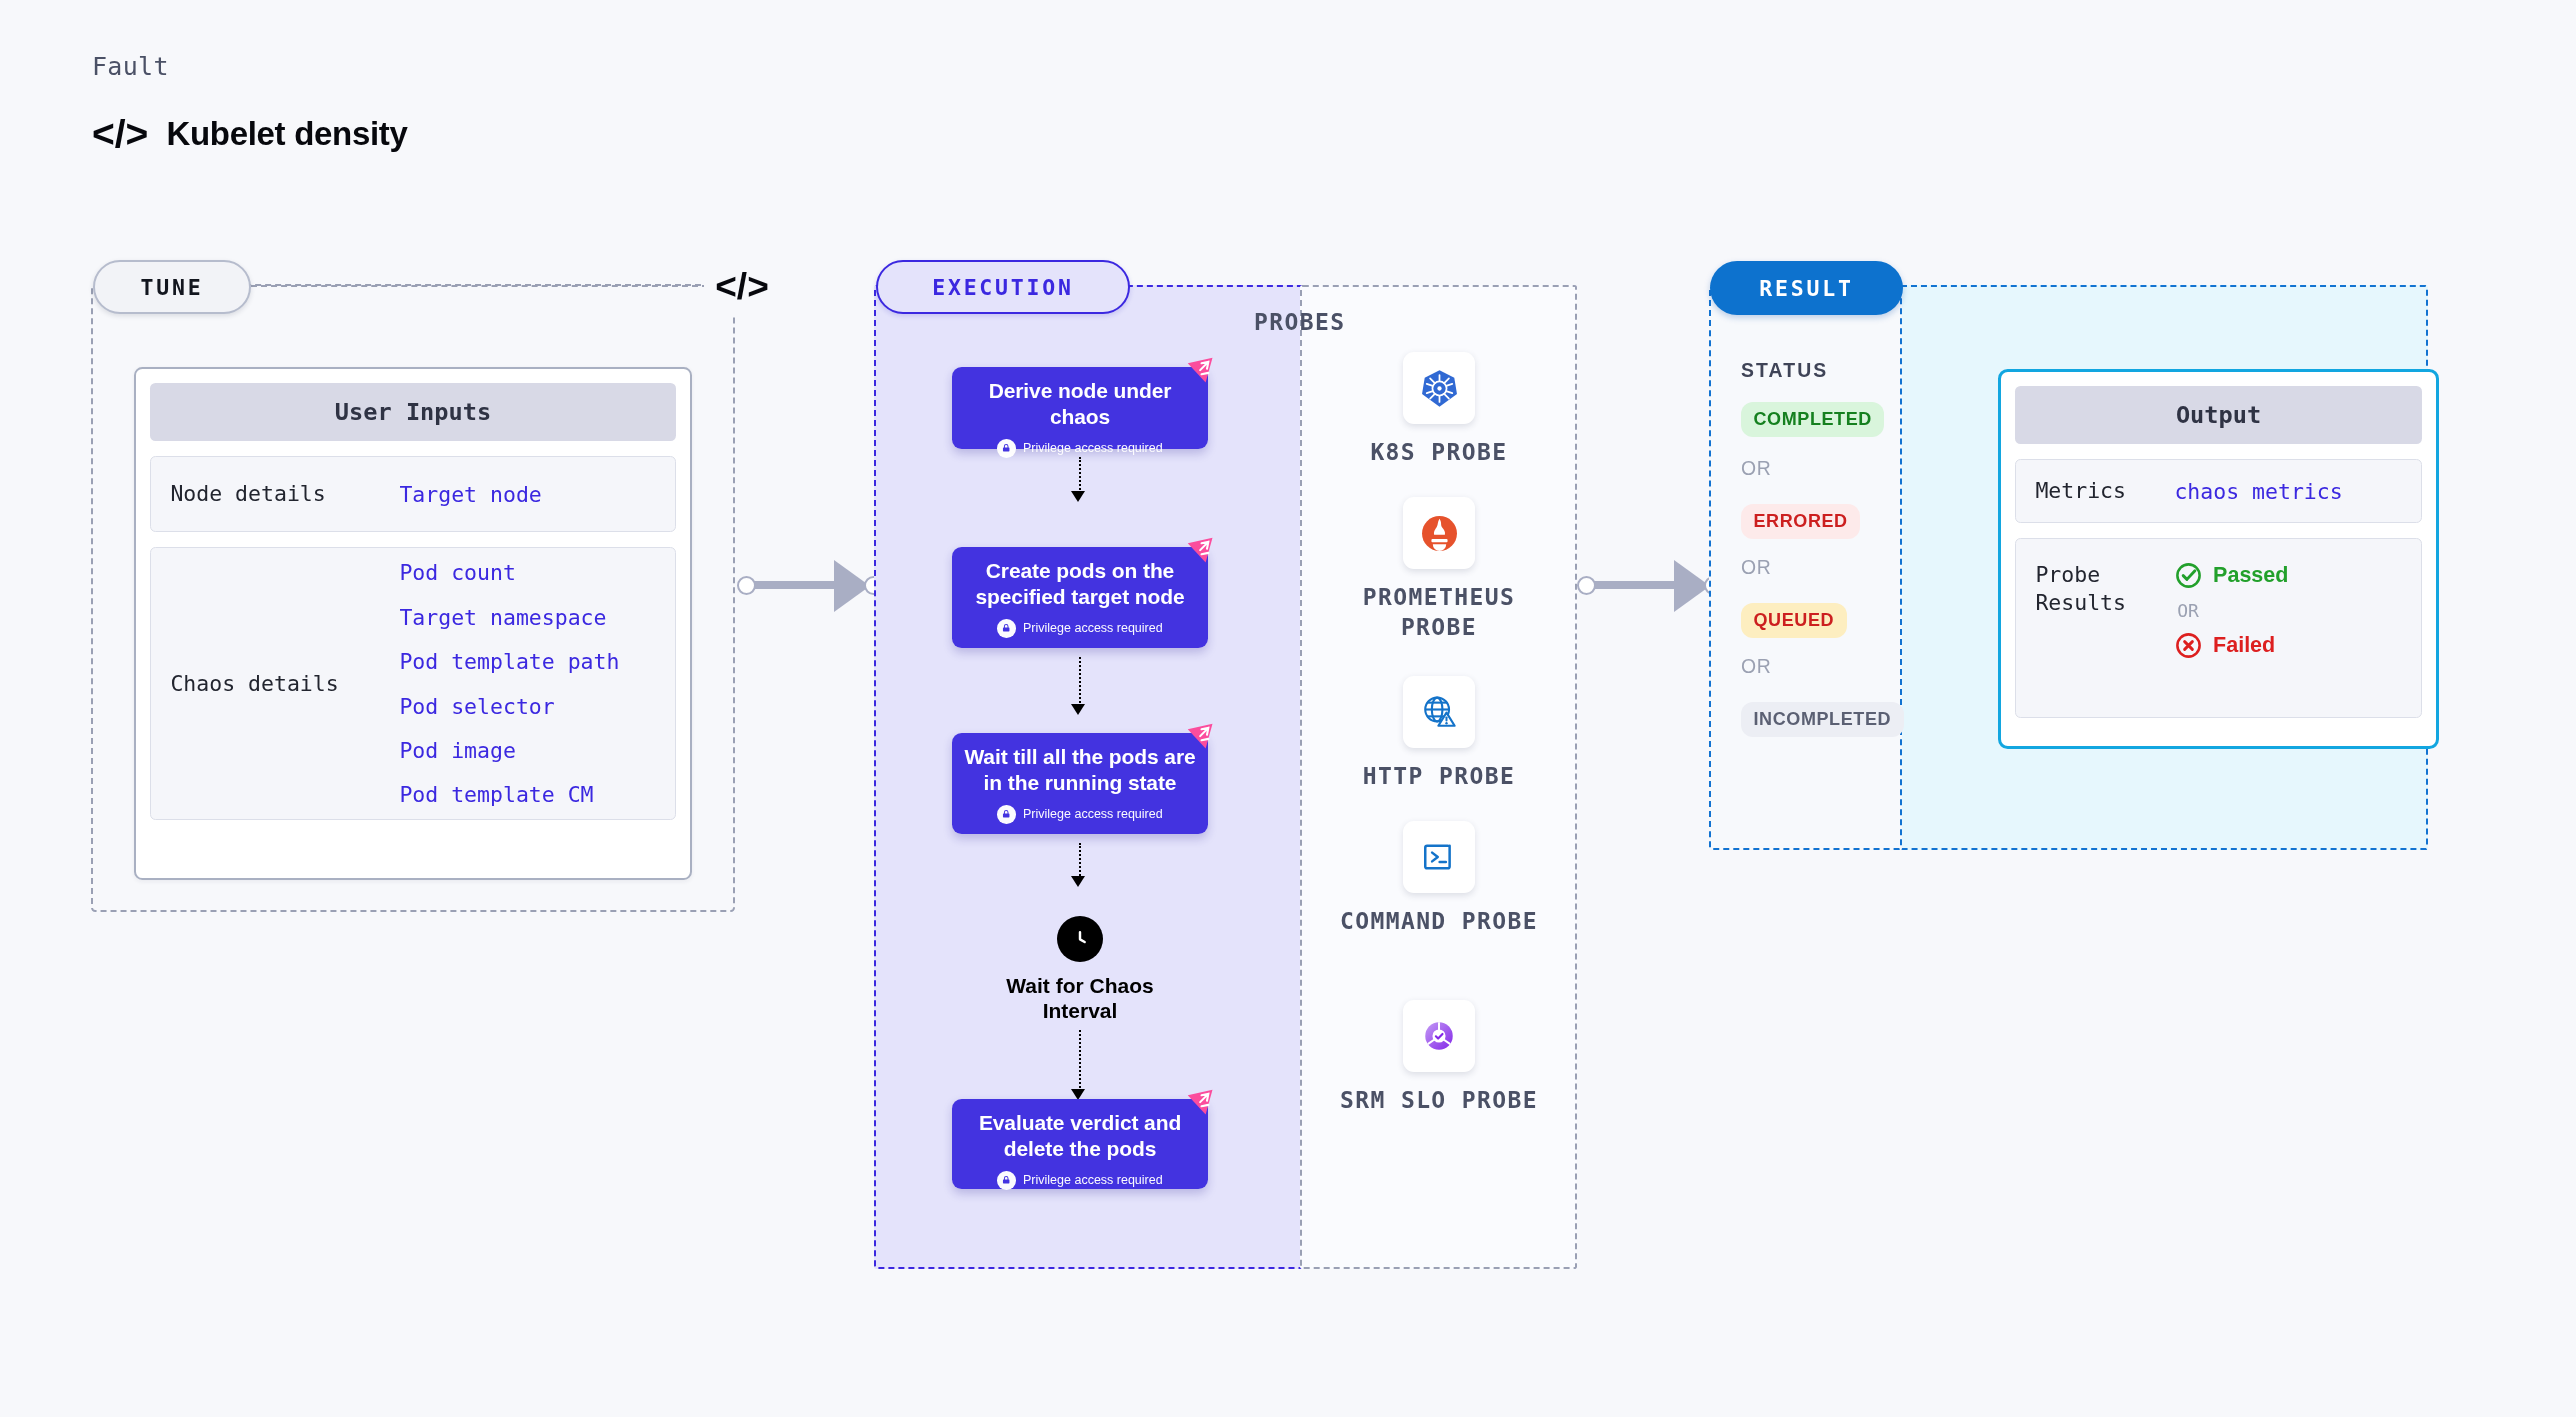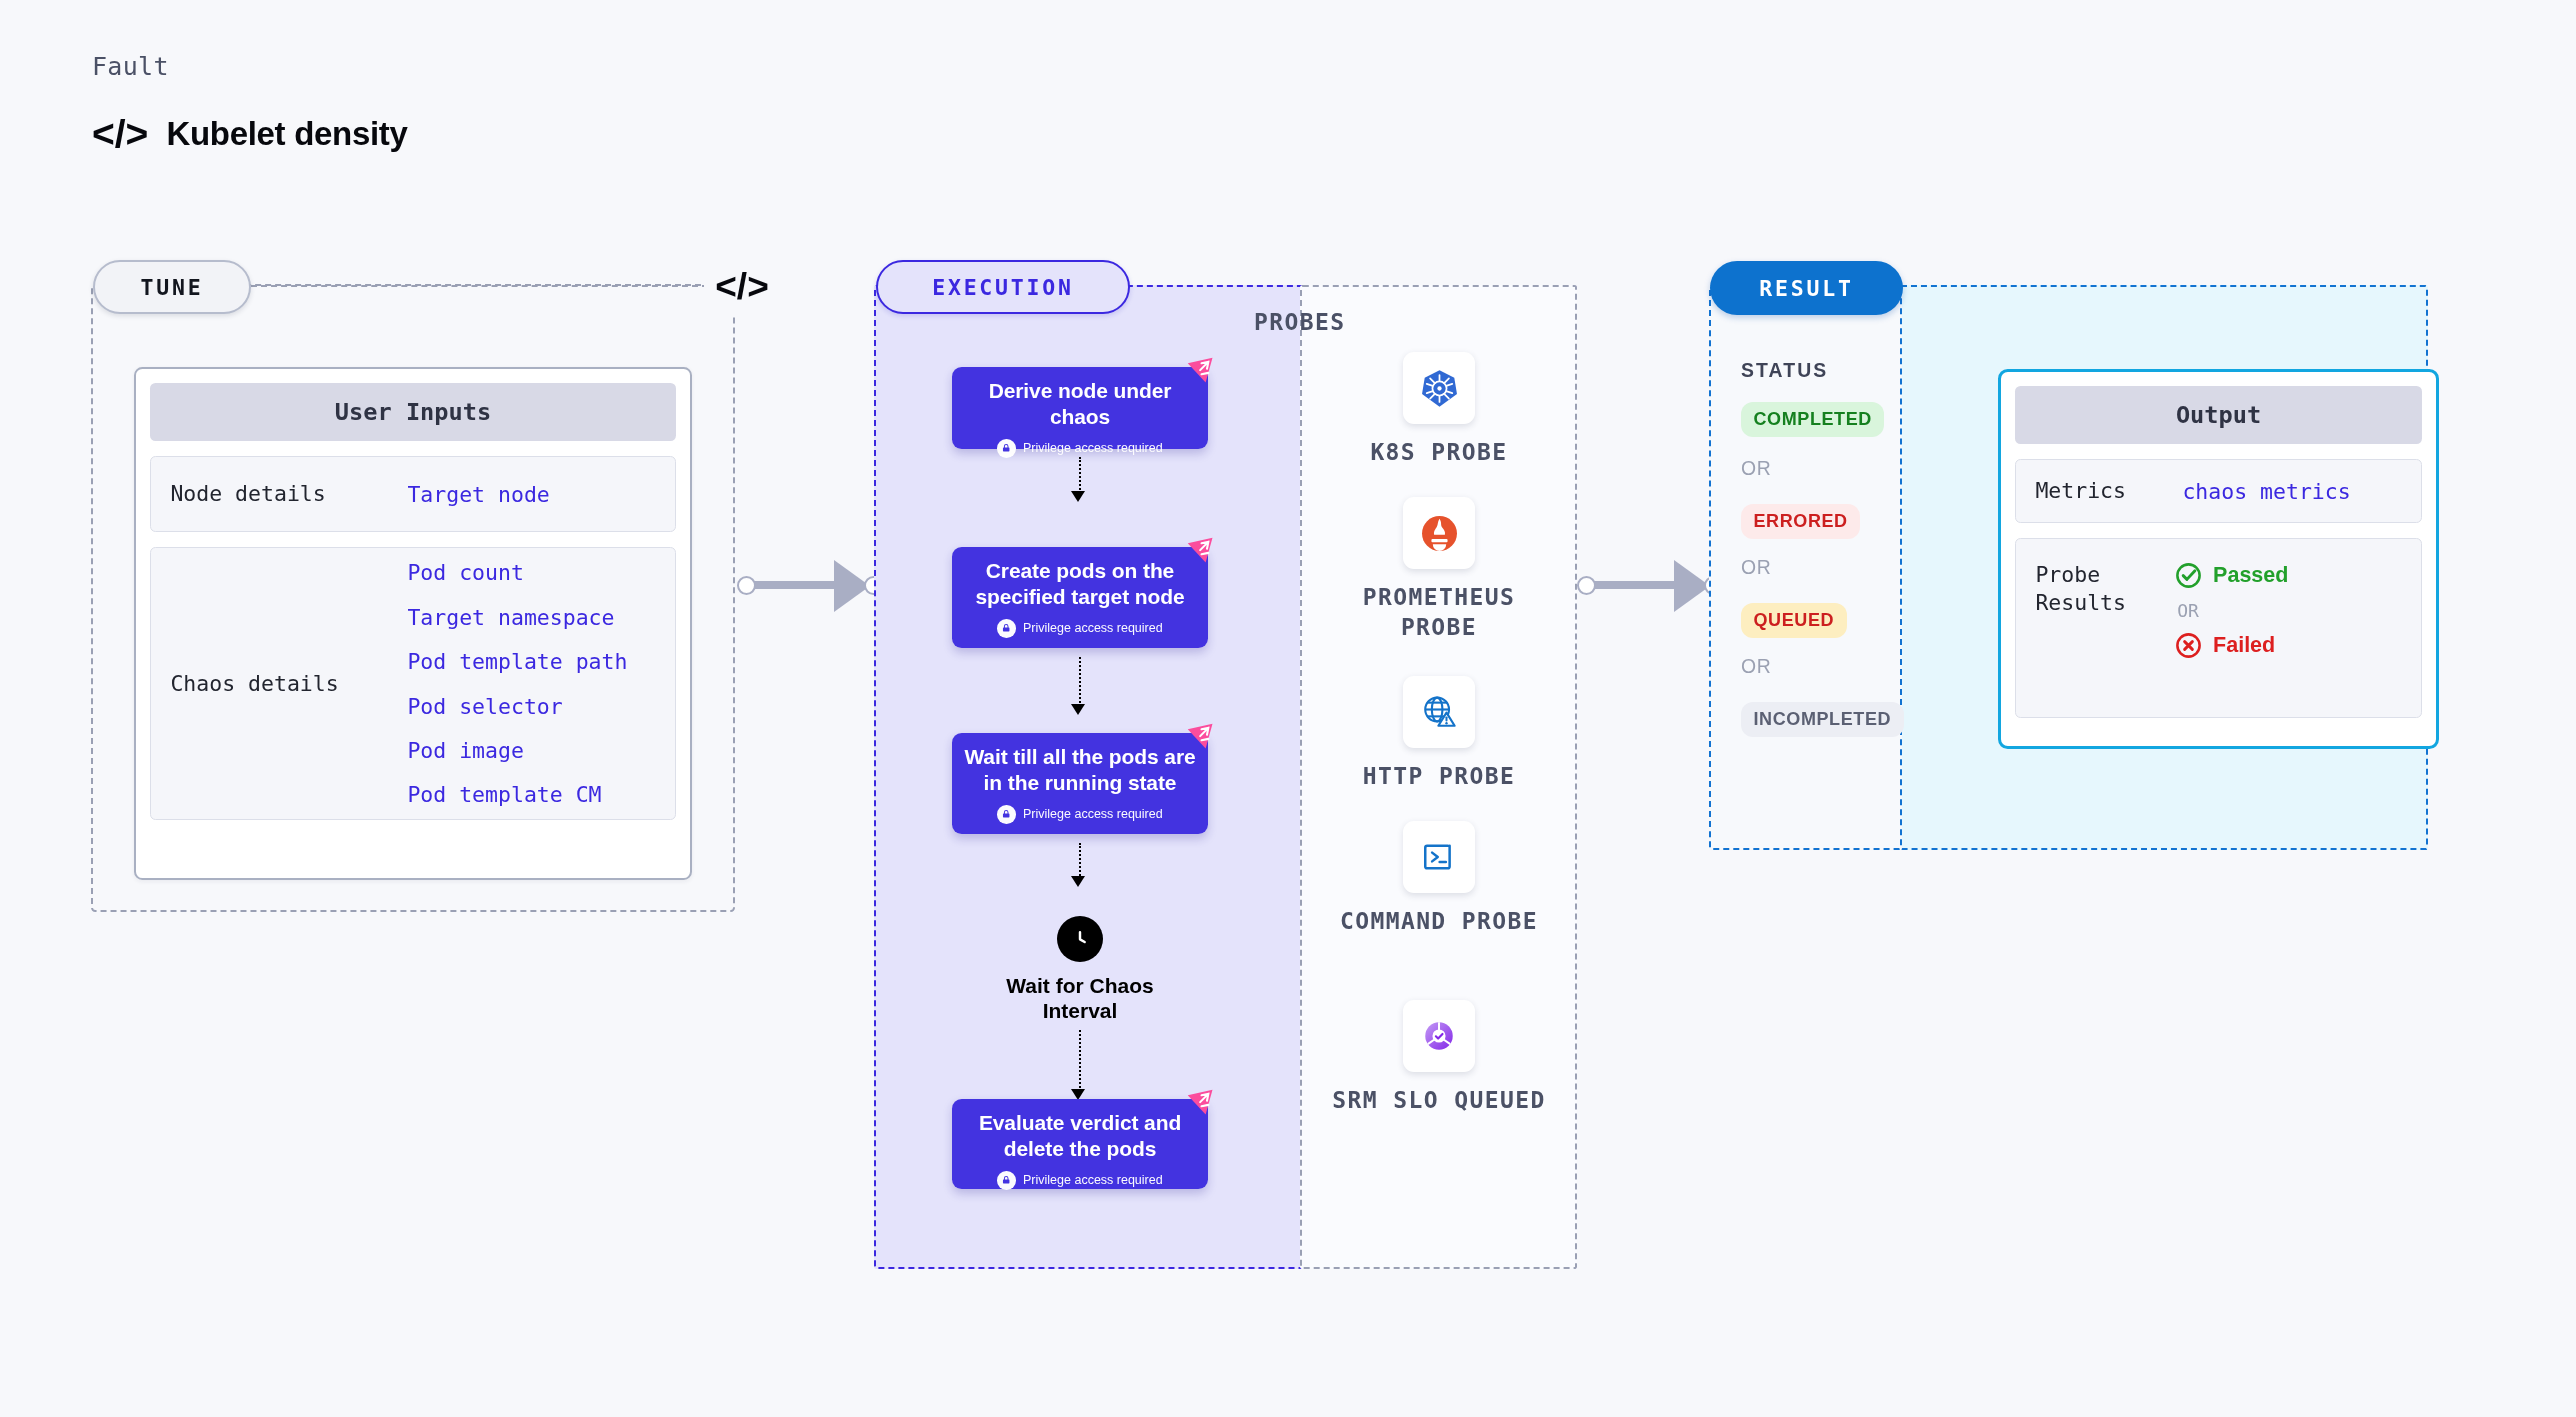--- a/index.html
+++ b/index.html
@@ -71,21 +71,21 @@
     border: 1.4px solid #dcdfe9; border-radius: 5.5px;
     display: flex; align-items: center; padding: 18px 19.4px;
   }
   .field-label {
     font-family: "DejaVu Sans Mono", monospace; font-size: 21.5px;
     color: #22252f; flex: 0 0 229px; line-height: 1.3;
   }
   .field-values { display: flex; flex-direction: column; gap: 19.4px; }
   .field-value {
     font-family: "DejaVu Sans Mono", monospace; font-size: 21.5px;
-    color: #3b28e0; white-space: nowrap; margin-left: 8px;
+    color: #3b28e0; white-space: nowrap;
   }
 
   
   .connector { position: absolute; height: 62px; }
   .conn-line {
     position: absolute; left: 9.7px; top: 27px; height: 8.3px; background: #a9aec4;
   }
   .conn-dot {
     position: absolute; top: 21.5px; width: 19.4px; height: 19.4px; border-radius: 50%;
     background: #fff; border: 2.8px solid #a9aec4;
@@ -434,21 +434,21 @@
         <circle cx="32" cy="32" r="22" fill="url(#slg)"></circle>
         <g stroke="#fff" stroke-width="3.2">
           <line x1="32" y1="10" x2="32" y2="27"></line>
           <line x1="14" y1="45" x2="27" y2="36"></line>
           <line x1="50" y1="45" x2="37" y2="36"></line>
         </g>
         <circle cx="32" cy="32" r="10.5" fill="#fff"></circle>
         <path d="M27 32.5l3.6 3.6 7-7.4" stroke="#8326e8" stroke-width="3.4" fill="none" stroke-linecap="round" stroke-linejoin="round"></path>
       </svg>
     </span>
-    <span class="probe-name">SRM SLO QUEUED</span>
+    <span class="probe-name">SRM SLO PROBE</span>
   </div>
 
   <div class="connector" style="left:1577px; top:554px; width:147px;">
     <div class="conn-line" style="width:111px;"></div>
     <div class="conn-dot" style="left:0px;"></div>
     <div class="conn-head" style="left:97px;"></div>
     <div class="conn-dot" style="left:127px;"></div>
   </div>
 
   <div class="dashed" id="result-right-panel"></div>

